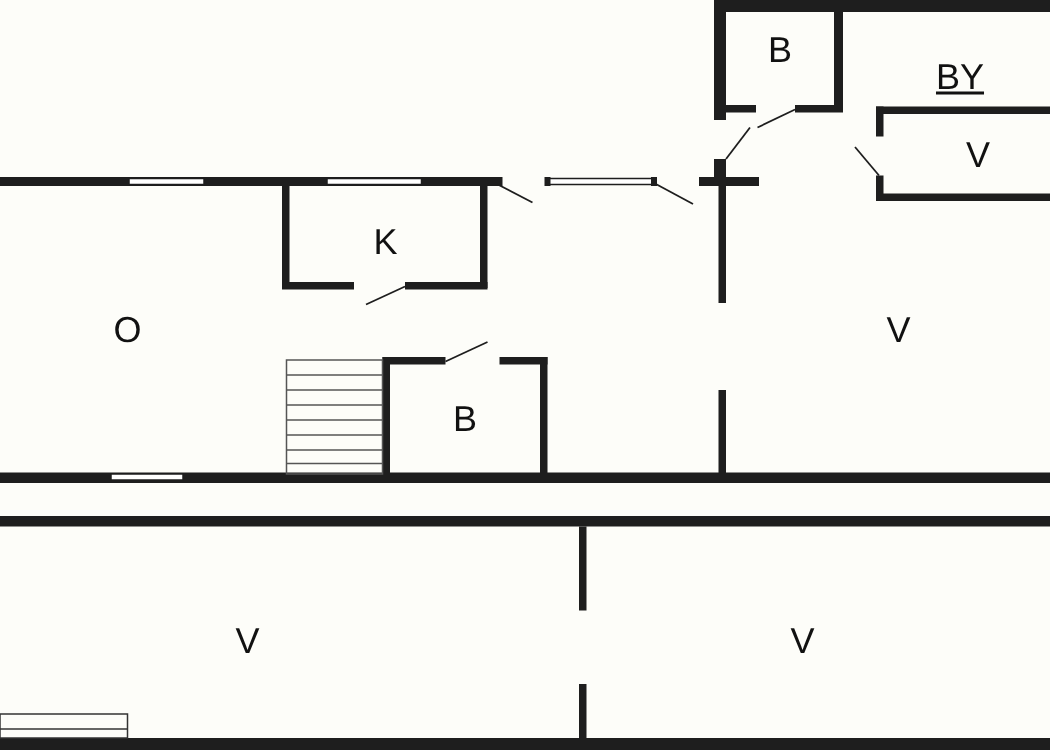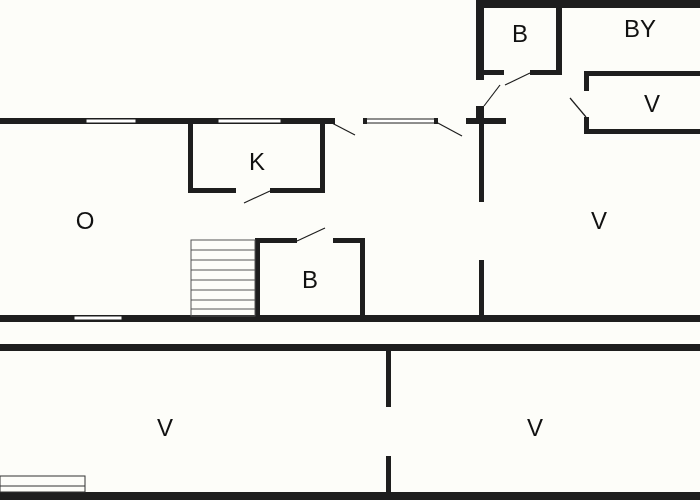--- a/index.html
+++ b/index.html
@@ -83,20 +83,20 @@
     <line x1="191" y1="309" x2="255" y2="309"></line>
   </g>
 
   <g stroke="#333" stroke-width="1" fill="none">
     <rect x="0" y="476" width="85" height="16"></rect>
     <line x1="0" y1="486" x2="85" y2="486"></line>
   </g>
 </svg>
 
 <div class="label" style="left:520px;top:34px;">B</div>
-<div class="label" style="left:640px;top:29px;">BY</div>
+<div class="label" style="left:640px;top:52px;text-decoration:underline;">BY</div>
 <div class="label" style="left:652px;top:104px;">V</div>
 <div class="label" style="left:257px;top:162px;">K</div>
 <div class="label" style="left:85px;top:221px;">O</div>
 <div class="label" style="left:599px;top:221px;">V</div>
 <div class="label" style="left:310px;top:280px;">B</div>
 <div class="label" style="left:165px;top:428px;">V</div>
 <div class="label" style="left:535px;top:428px;">V</div>
 
 </body></html>

